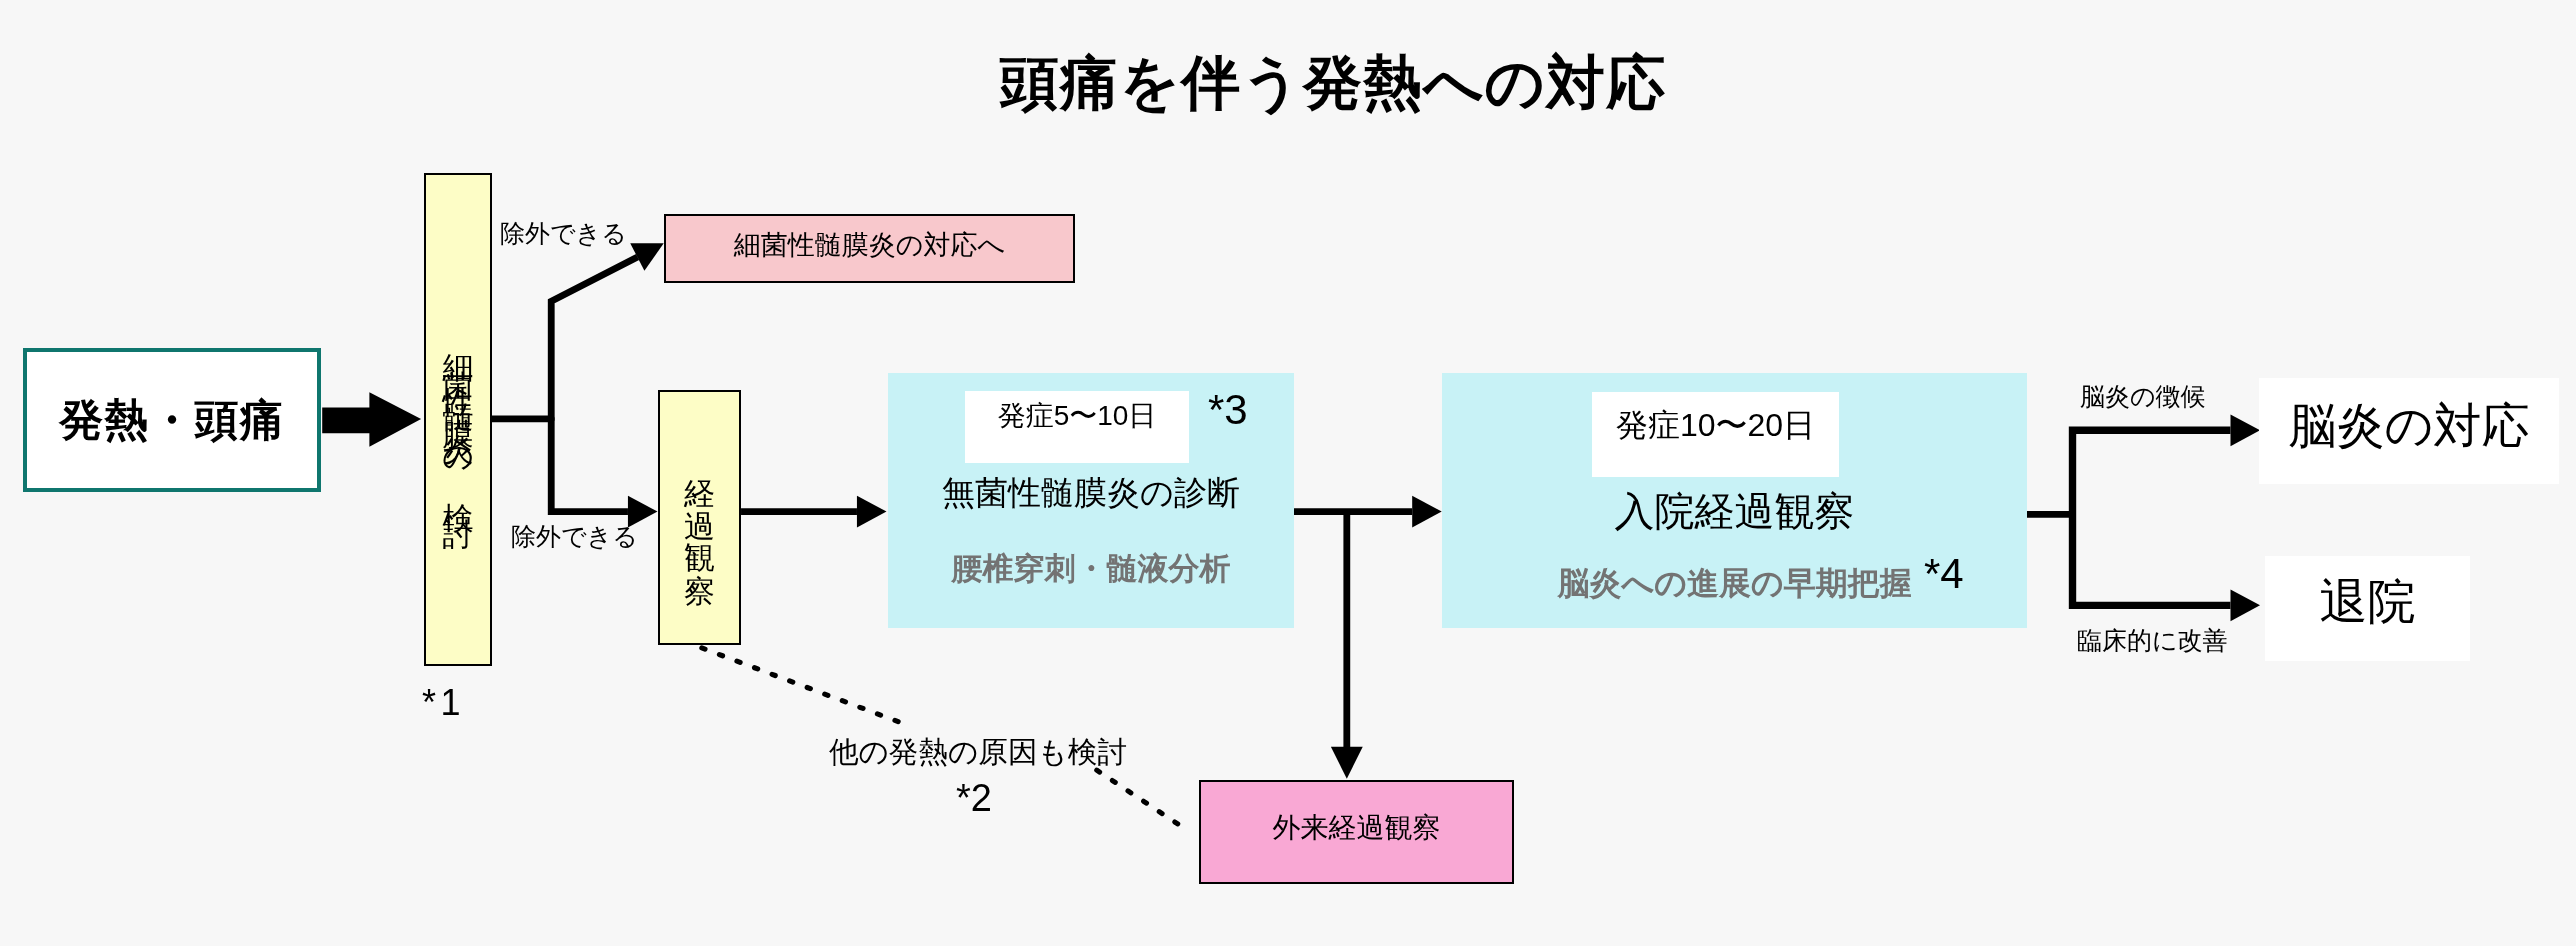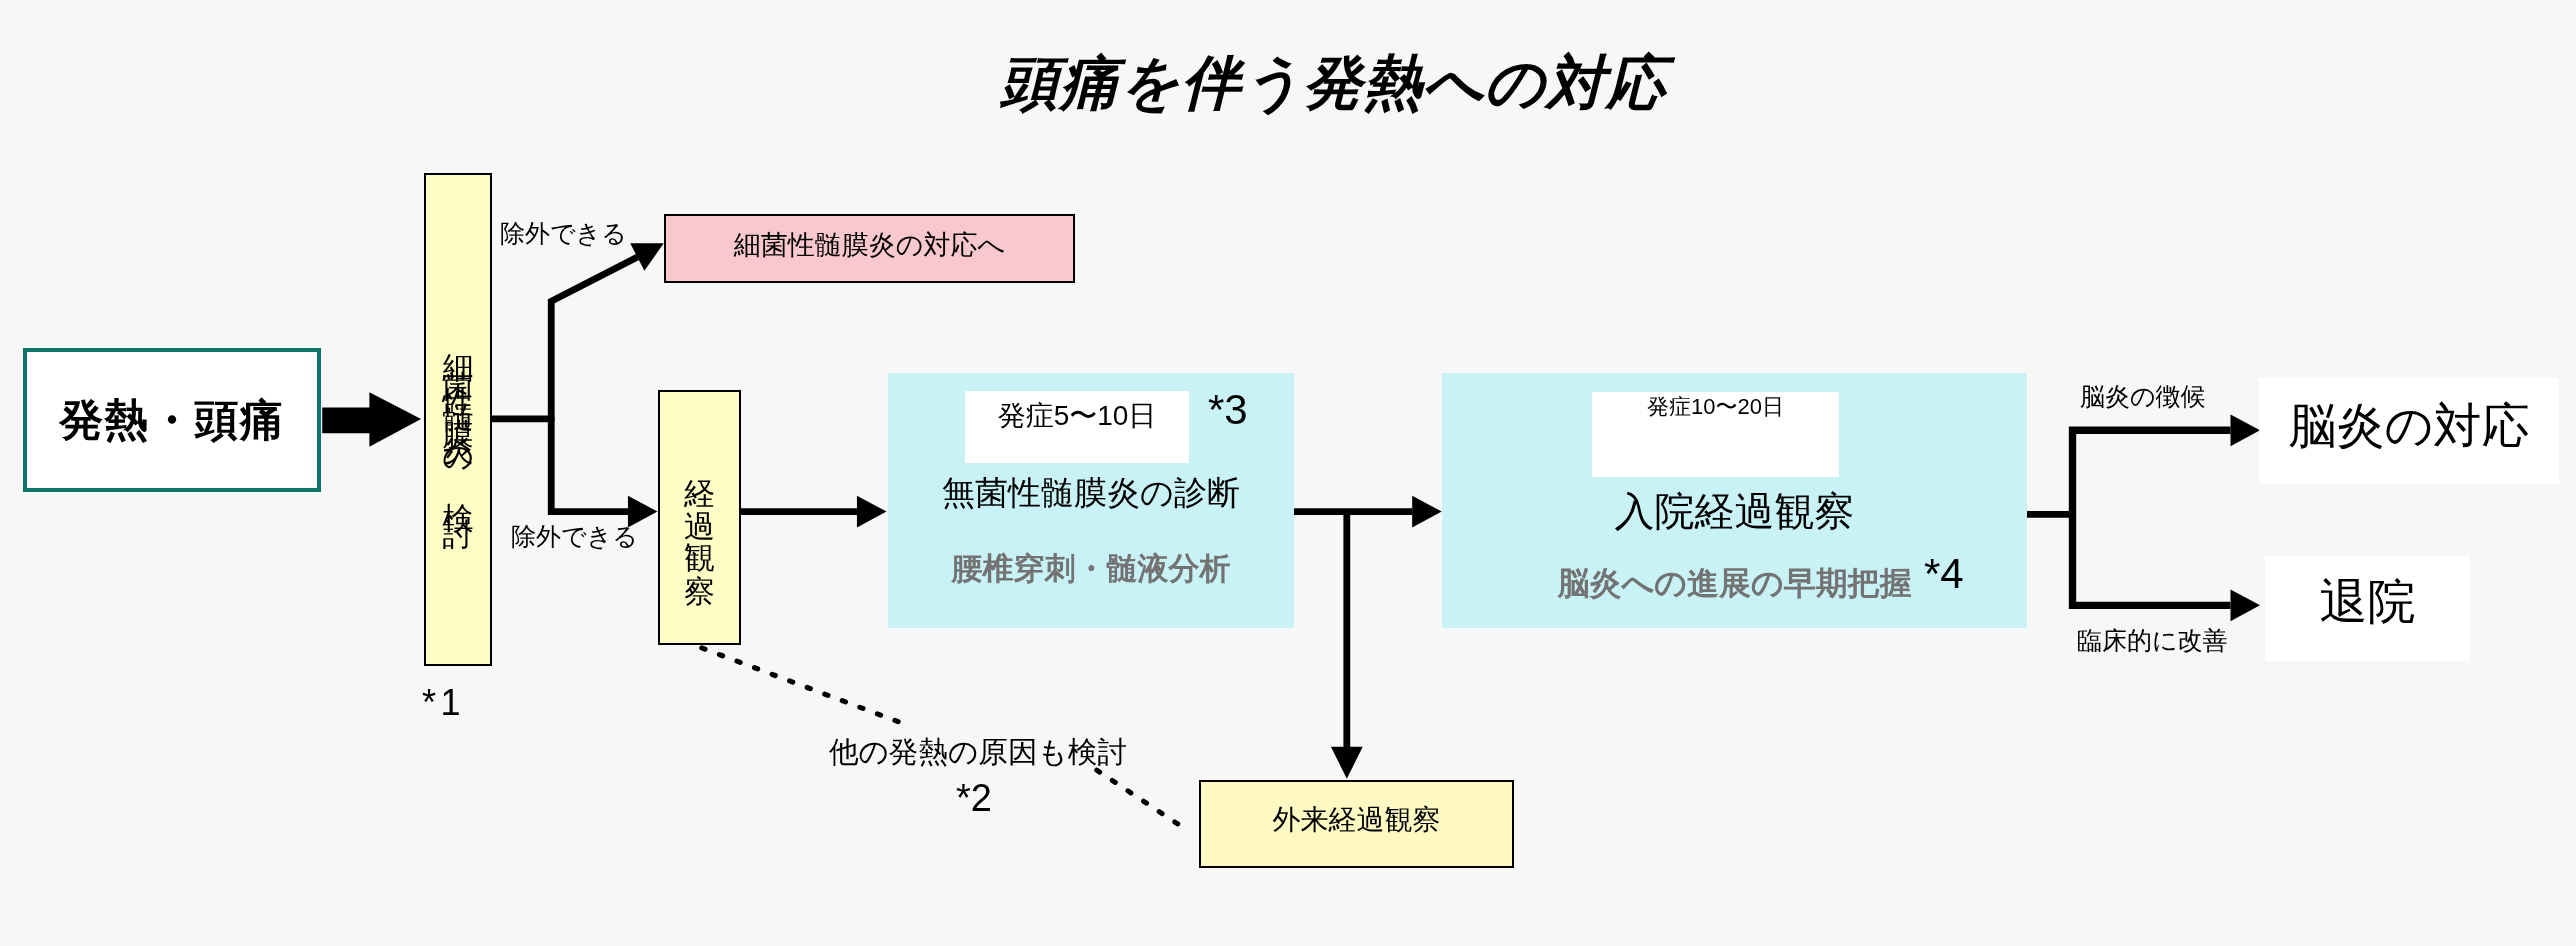--- a/index.html
+++ b/index.html
@@ -10,57 +10,57 @@
     font-family:"Liberation Sans","DejaVu Sans",sans-serif;
     color:#000;
     overflow:hidden;
   }
   #wires{position:absolute;left:0;top:0;z-index:1;}
   .node{position:absolute;box-sizing:border-box;display:flex;align-items:center;justify-content:center;z-index:2;}
   .lbl{position:absolute;z-index:3;white-space:nowrap;}
 
   .page-title{
     position:absolute;left:867px;top:44px;width:932px;
-    font-size:59px;font-weight:bold;text-align:center;letter-spacing:1.1px;z-index:3;font-style:italic;
+    font-size:59px;font-weight:bold;text-align:center;letter-spacing:1.1px;z-index:3;
   }
 
   .start-box{left:23px;top:348px;width:298px;height:144px;background:#ffffff;border:4px solid #0f766e;
              font-size:44px;font-weight:bold;letter-spacing:1.1px;}
 
   .vbox{background:#fdfdc6;border:2.8px solid #000;}
   .vtext{writing-mode:vertical-rl;text-orientation:upright;line-height:1;}
   .bacteria-box{left:424px;top:173px;width:68px;height:493px;}
   .bacteria-box .vtext{font-size:31px;letter-spacing:16px;}
   .keika-box{left:658px;top:390px;width:83px;height:255px;}
   .keika-box .vtext{font-size:31px;letter-spacing:31px;}
 
   .pink-box{left:664px;top:195px;width:411px;height:69px;background:#f8c8cc;border:2.8px solid #000;
             font-size:27px;padding-bottom:8px;margin-top:19px;}
 
   .cyan{background:#c8f2f6;}
   .cyan1{left:888px;top:373px;width:406px;height:255px;}
   .cyan2{left:1442px;top:373px;width:585px;height:255px;}
   .period-label{position:absolute;background:#ffffff;text-align:center;box-sizing:border-box;}
   .period1{left:77px;top:17.6px;width:224px;height:72px;font-size:28px;padding-top:6.8px;}
-  .period2{left:150px;top:19.3px;width:247px;height:85px;font-size:22px;padding-top:0;}
+  .period2{left:150px;top:19.3px;width:247px;height:85px;font-size:32px;padding-top:12px;}
   .box-title{position:absolute;width:100%;text-align:center;}
   .title1{top:98px;font-size:33px;}
   .title2{top:111px;font-size:40px;}
   .red-action{position:absolute;width:100%;text-align:center;color:#737373;font-weight:bold;}
   .red1{top:175px;font-size:31px;}
   .red2{top:189px;font-size:32px;}
   .footnote{position:absolute;font-size:42px;z-index:3;}
   .fn3{left:320px;top:12.5px;}
   .fn4{left:482px;top:177px;}
 
   .white-end{background:#ffffff;}
   .noen-box{left:2259px;top:378px;width:300px;height:106px;font-size:48px;padding-bottom:10.2px;}
   .taiin-box{left:2265px;top:556px;width:205px;height:105px;font-size:48px;padding-bottom:13.6px;}
 
-  .gairai-box{left:1199px;top:780px;width:315px;height:88px;background:#fef9c3;border:2.8px solid #000;
+  .gairai-box{left:1199px;top:780px;width:315px;height:104px;background:#f9a8d4;border:2.8px solid #000;
               font-size:28px;padding-bottom:9px;}
 
   .small{font-size:25px;}
   .cannot-exclude{left:500px;top:217px;}
   .can-exclude{left:511px;top:520px;}
   .enceph-signs{left:2080px;top:380px;}
   .clin-improve{left:2077px;top:624px;}
   .fn1{left:422px;top:682px;font-size:36px;letter-spacing:4.5px;}
   .fn2{left:956px;top:777px;font-size:38px;}
   .other-causes{left:796px;top:732px;width:364px;text-align:center;font-size:29.6px;}

